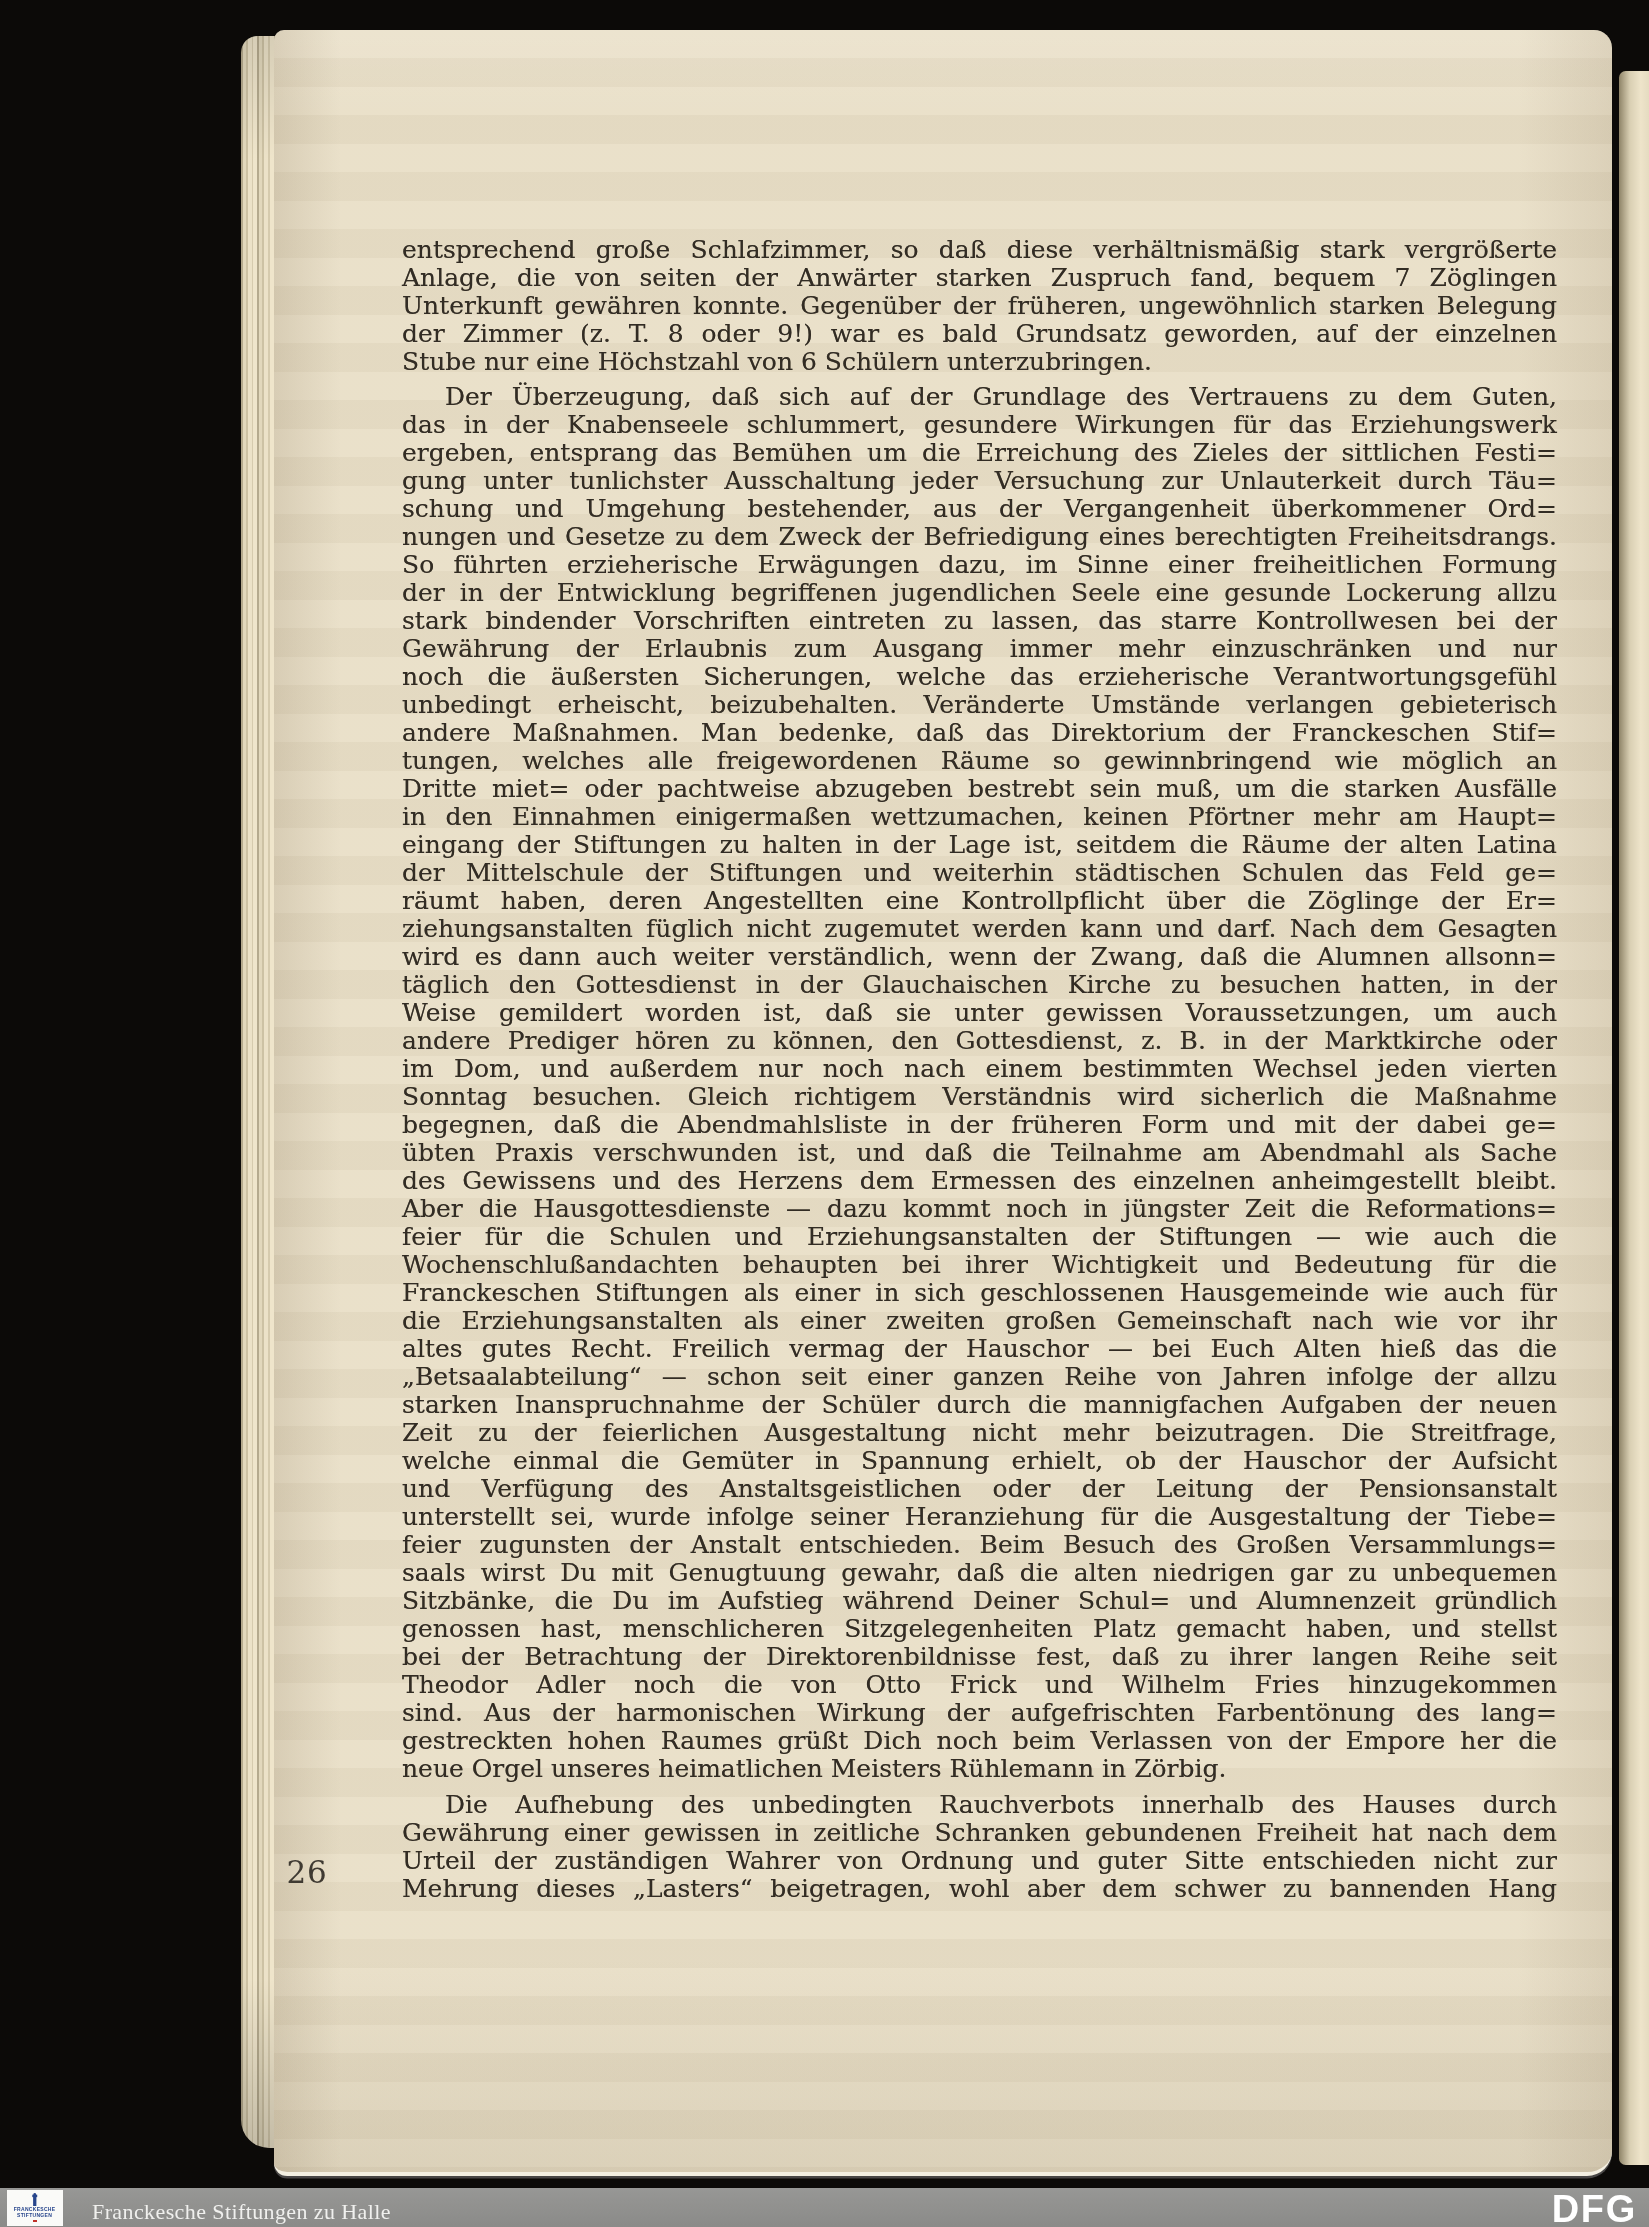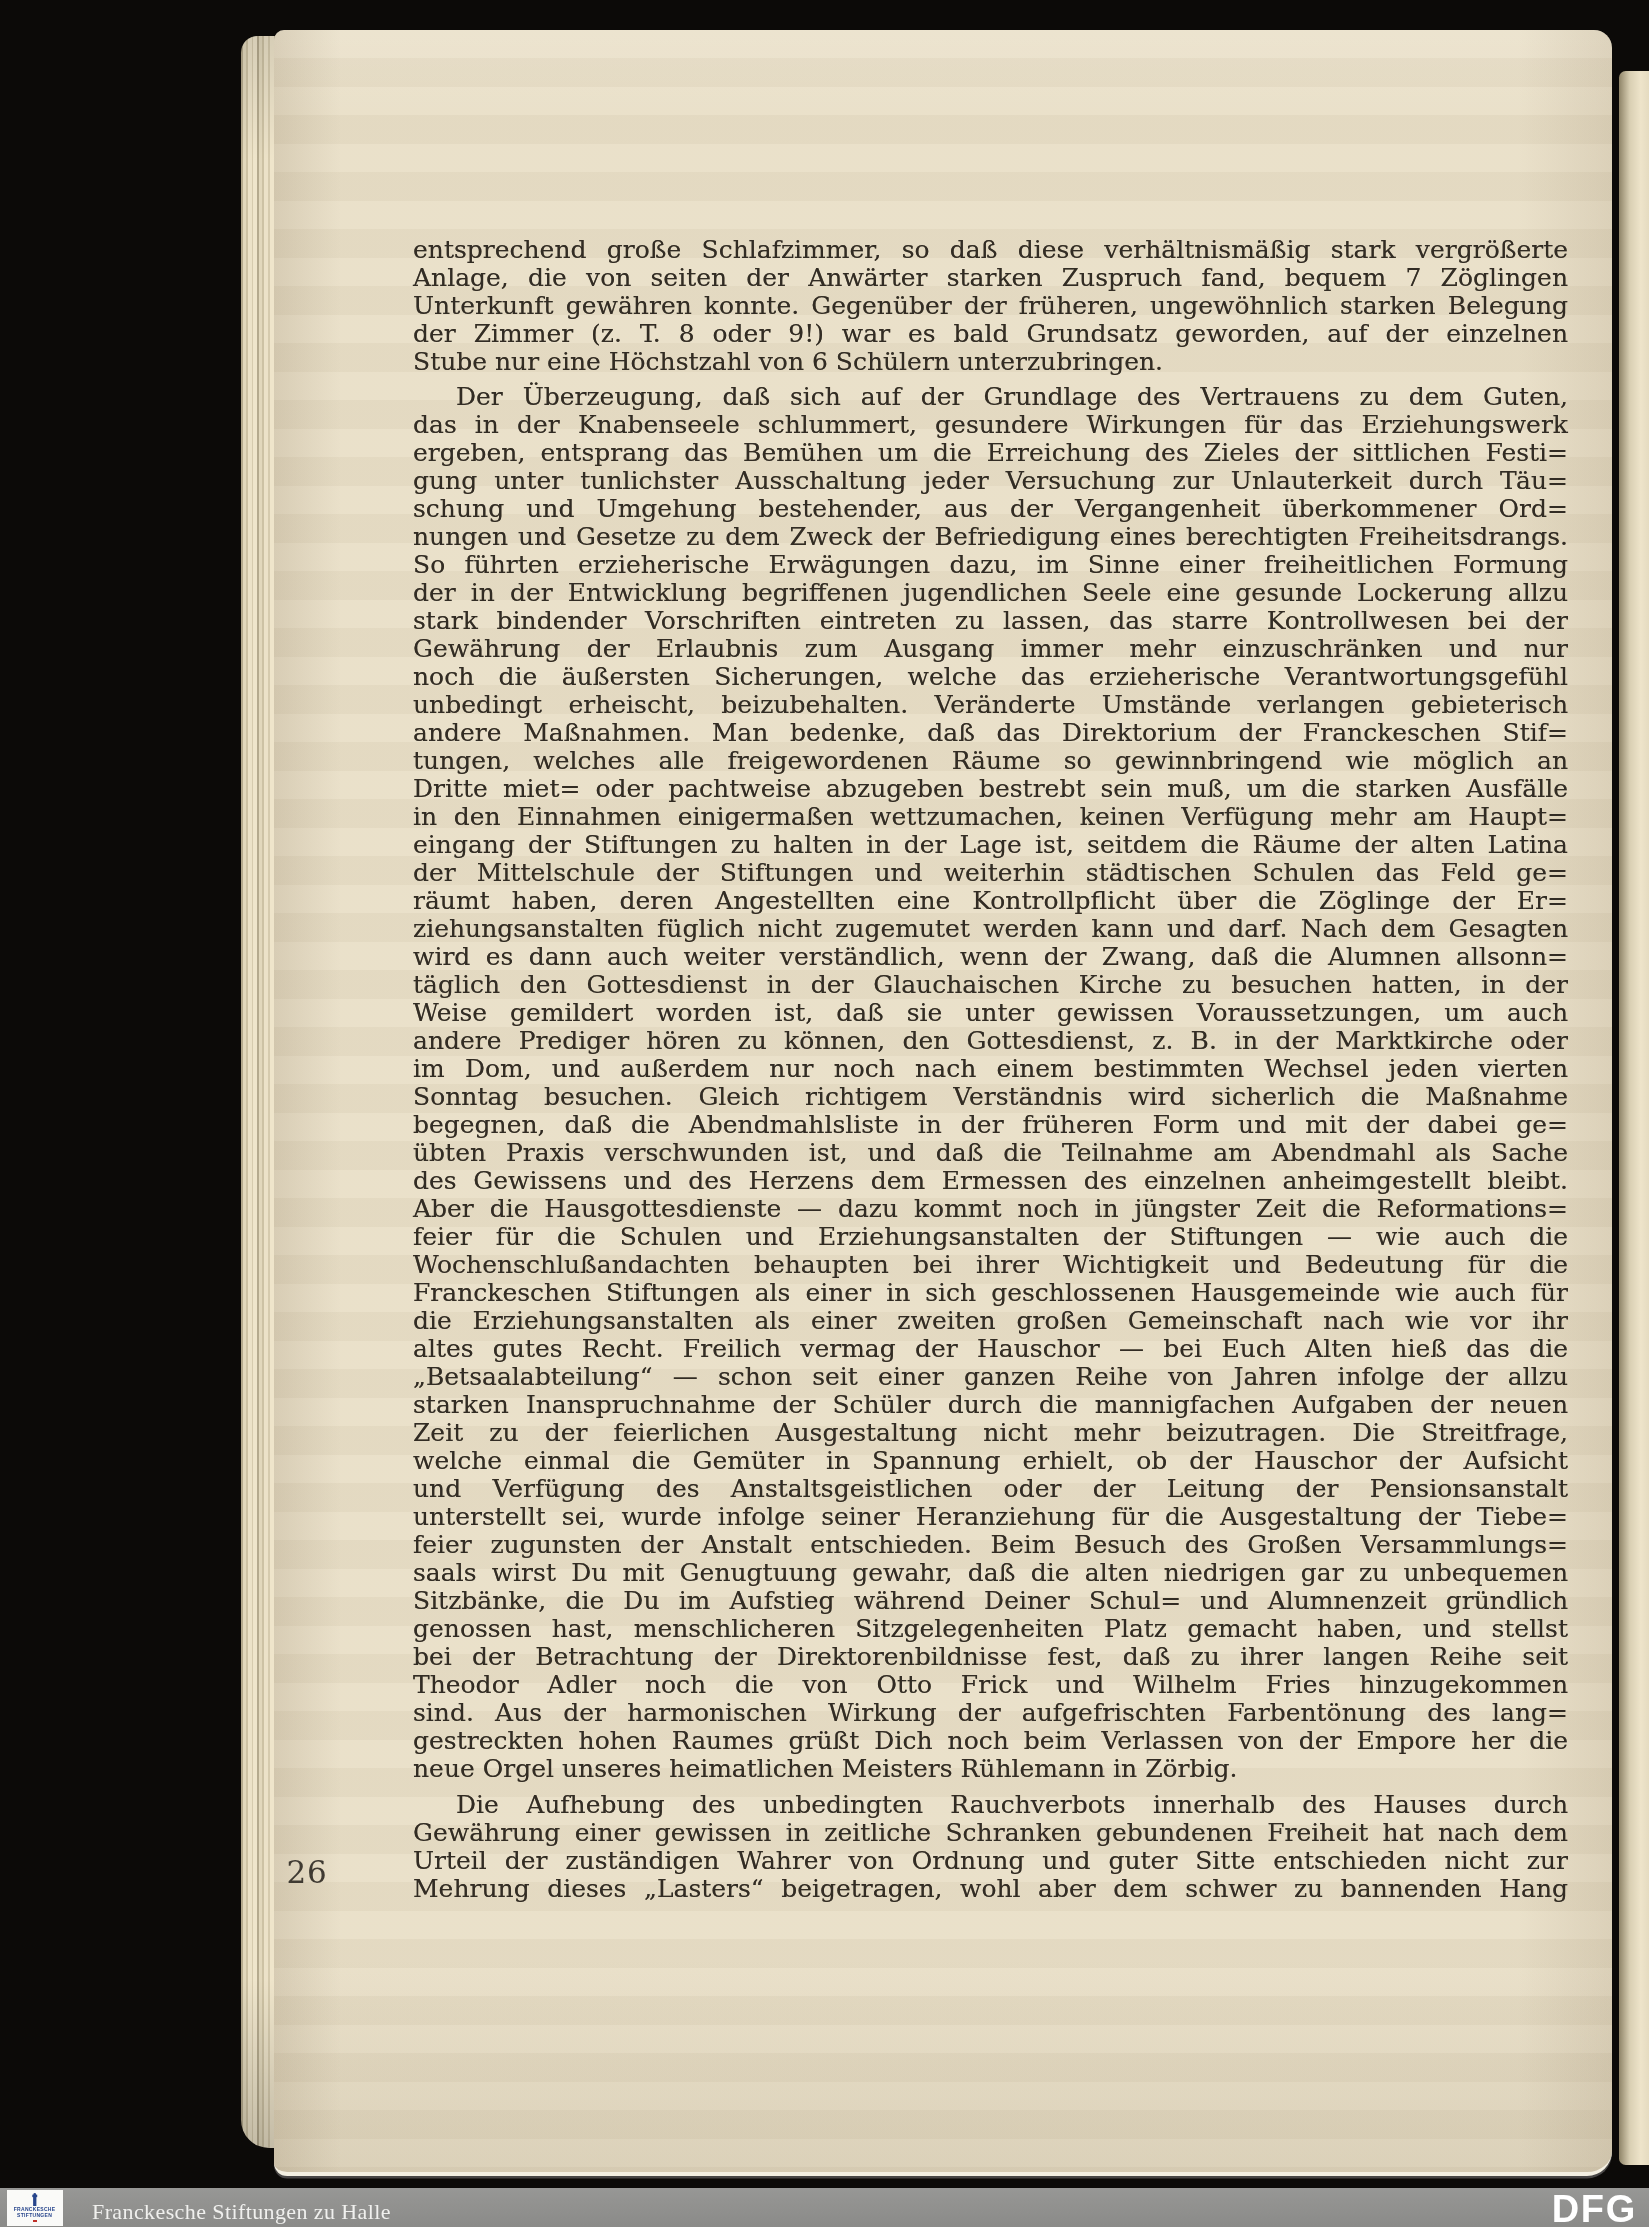--- a/index.html
+++ b/index.html
@@ -31,21 +31,21 @@
     box-shadow:0 2.5px 0 rgba(255,255,255,.25);
   }
   
   .side-strip {
     position:absolute; left:1619px; top:71px; width:31px; height:2094px;
     border-radius:6.6px 1.6px 1.6px 6.6px;
     background:linear-gradient(90deg,#8f8468 0,#d9cfb3 35%,#eee4ca 70%,#e4dabf 100%);
   }
   
   .textblock {
-    position:absolute; left:139px; top:206px; width:1155px;
+    position:absolute; left:128px; top:206px; width:1155px;
     font-size:25px; line-height:28px; color:#322c24;
     text-shadow:0 0 0.3px rgba(40,32,20,.55);
   }
   .para { margin:0 0 7.4px 0; }
   .tline { text-align:justify; text-align-last:justify; white-space:normal; }
   .tline.lastline { text-align-last:left; }
   .tline.indent { padding-left:43px; }
   .pagenum {
     position:absolute; left:12.4px; top:1824px;
     font-size:31px; color:#3f3a32; letter-spacing:0.8px;
@@ -104,21 +104,21 @@
           <div class="tline">nungen und Gesetze zu dem Zweck der Befriedigung eines berechtigten Freiheitsdrangs.</div>
           <div class="tline">So führten erzieherische Erwägungen dazu, im Sinne einer freiheitlichen Formung</div>
           <div class="tline">der in der Entwicklung begriffenen jugendlichen Seele eine gesunde Lockerung allzu</div>
           <div class="tline">stark bindender Vorschriften eintreten zu lassen, das starre Kontrollwesen bei der</div>
           <div class="tline">Gewährung der Erlaubnis zum Ausgang immer mehr einzuschränken und nur</div>
           <div class="tline">noch die äußersten Sicherungen, welche das erzieherische Verantwortungsgefühl</div>
           <div class="tline">unbedingt erheischt, beizubehalten. Veränderte Umstände verlangen gebieterisch</div>
           <div class="tline">andere Maßnahmen. Man bedenke, daß das Direktorium der Franckeschen Stif=</div>
           <div class="tline">tungen, welches alle freigewordenen Räume so gewinnbringend wie möglich an</div>
           <div class="tline">Dritte miet= oder pachtweise abzugeben bestrebt sein muß, um die starken Ausfälle</div>
-          <div class="tline">in den Einnahmen einigermaßen wettzumachen, keinen Verfügung mehr am Haupt=</div>
+          <div class="tline">in den Einnahmen einigermaßen wettzumachen, keinen Pförtner mehr am Haupt=</div>
           <div class="tline">eingang der Stiftungen zu halten in der Lage ist, seitdem die Räume der alten Latina</div>
           <div class="tline">der Mittelschule der Stiftungen und weiterhin städtischen Schulen das Feld ge=</div>
           <div class="tline">räumt haben, deren Angestellten eine Kontrollpflicht über die Zöglinge der Er=</div>
           <div class="tline">ziehungsanstalten füglich nicht zugemutet werden kann und darf. Nach dem Gesagten</div>
           <div class="tline">wird es dann auch weiter verständlich, wenn der Zwang, daß die Alumnen allsonn=</div>
           <div class="tline">täglich den Gottesdienst in der Glauchaischen Kirche zu besuchen hatten, in der</div>
           <div class="tline">Weise gemildert worden ist, daß sie unter gewissen Voraussetzungen, um auch</div>
           <div class="tline">andere Prediger hören zu können, den Gottesdienst, z. B. in der Marktkirche oder</div>
           <div class="tline">im Dom, und außerdem nur noch nach einem bestimmten Wechsel jeden vierten</div>
           <div class="tline">Sonntag besuchen. Gleich richtigem Verständnis wird sicherlich die Maßnahme</div>

